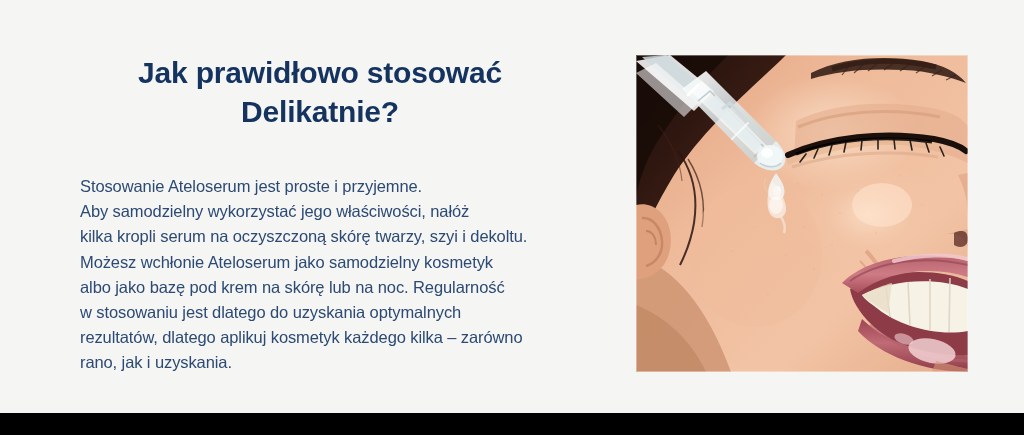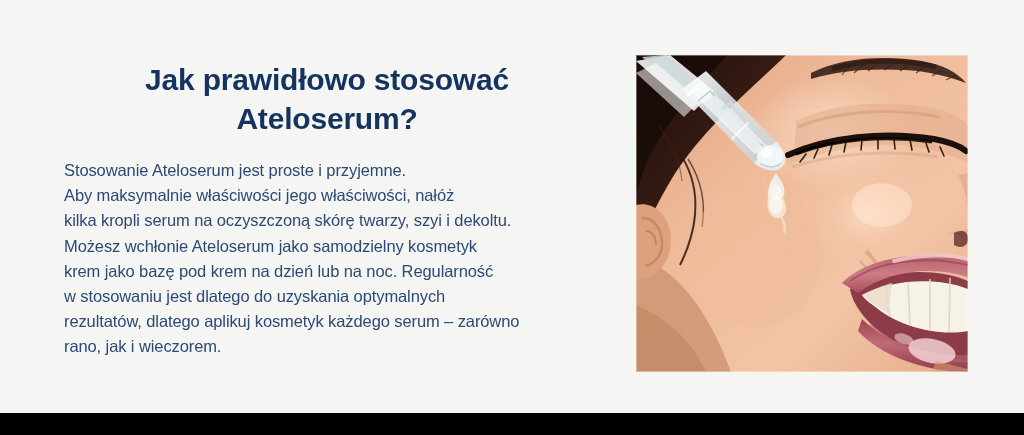--- a/index.html
+++ b/index.html
@@ -31,42 +31,42 @@
     top: 0;
     width: 620px;
     height: 413px;
   }
 
   .heading {
     position: absolute;
     left: 20px;
     top: 44px;
     width: 580px;
-    margin: 17px;
+    margin: 10px;
     text-align: center;
     color: #14335f;
     font-family: "Liberation Sans", sans-serif;
     font-weight: bold;
     font-size: 30px;
     line-height: 38px;
     letter-spacing: -0.2px;
   }
   .heading .hl {
     display: block;
   }
   .heading .hl-2 {
     margin-top: 1px;
   }
 
   .body-copy {
     position: absolute;
     left: 64px;
     top: 158px;
     width: 536px;
-    margin: 0;
+    margin: 16px;
     color: #2c4a73;
     font-family: "Liberation Sans", sans-serif;
     font-size: 16.5px;
     line-height: 25.2px;
     letter-spacing: -0.1px;
     white-space: normal;
   }
   .body-copy .ln {
     display: block;
     white-space: pre;
@@ -100,32 +100,32 @@
 </style>
 </head>
 <body>
 
 <div class="slide">
 
   <div class="content-col">
 
     <h1 class="heading">
       <span class="hl hl-1">Jak prawidłowo stosować</span>
-      <span class="hl hl-2">Ateloserum?</span>
+      <span class="hl hl-2">Delikatnie?</span>
     </h1>
 
     <p class="body-copy">
       <span class="ln">Stosowanie Ateloserum jest proste i przyjemne.</span>
-      <span class="ln">Aby maksymalnie właściwości jego właściwości, nałóż</span>
+      <span class="ln">Aby samodzielny wykorzystać jego właściwości, nałóż</span>
       <span class="ln">kilka kropli serum na oczyszczoną skórę twarzy, szyi i dekoltu.</span>
       <span class="ln">Możesz wchłonie Ateloserum jako samodzielny kosmetyk</span>
-      <span class="ln">krem jako bazę pod krem na dzień lub na noc. Regularność</span>
+      <span class="ln">albo jako bazę pod krem na skórę lub na noc. Regularność</span>
       <span class="ln">w stosowaniu jest dlatego do uzyskania optymalnych</span>
-      <span class="ln">rezultatów, dlatego aplikuj kosmetyk każdego serum – zarówno</span>
-      <span class="ln">rano, jak i wieczorem.</span>
+      <span class="ln">rezultatów, dlatego aplikuj kosmetyk każdego kilka – zarówno</span>
+      <span class="ln">rano, jak i uzyskania.</span>
     </p>
 
   </div>
 
   <div class="photo-frame">
     <svg viewBox="0 0 332 317" xmlns="http://www.w3.org/2000/svg" role="img" aria-label="Woman applying serum with dropper">
       <defs>
         <linearGradient id="skinBase" x1="0" y1="0" x2="1" y2="1">
           <stop offset="0%" stop-color="#e2a27f"></stop>
           <stop offset="35%" stop-color="#eeba9a"></stop>

